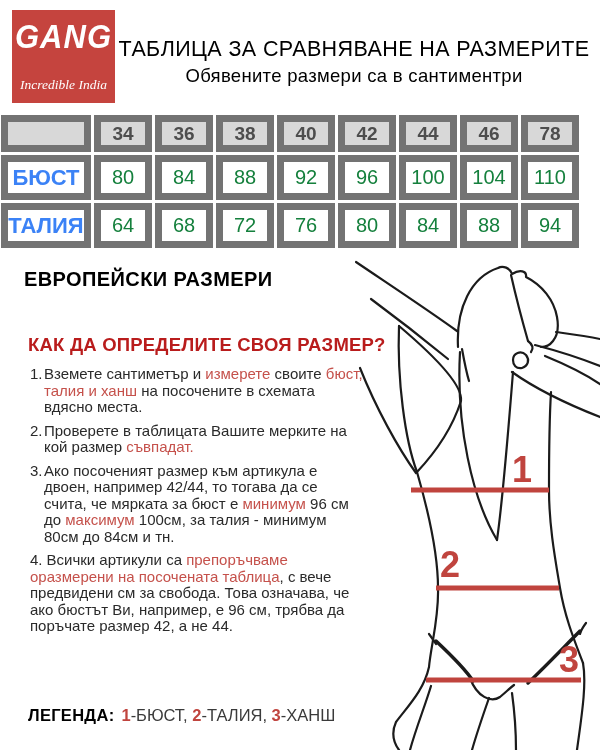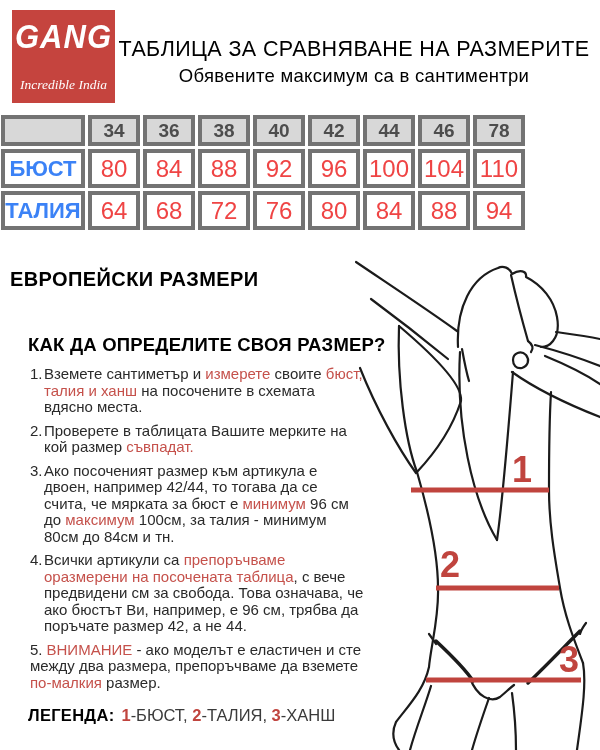--- a/index.html
+++ b/index.html
@@ -14,32 +14,32 @@
   .logo-tagline{font-family:"Liberation Serif","DejaVu Serif",serif;font-style:italic;
     font-size:13.5px;margin-top:25px;}
 
   
   .header-block{position:absolute;left:118px;top:37px;width:472px;text-align:center;color:#000000;}
   .title{font-size:21.5px;letter-spacing:.4px;white-space:nowrap;}
   .subtitle{font-size:18.5px;letter-spacing:.3px;margin-top:3px;}
 
   
   table.size-table{position:absolute;left:-2px;top:112px;border-collapse:separate;border-spacing:3px;}
-  table.size-table th,table.size-table td{border:4px solid #737373;text-align:center;padding:0;}
+  table.size-table th,table.size-table td{border:7px solid #737373;text-align:center;padding:0;}
   table.size-table thead th{background:#d8d8d8;color:#4d4d4d;font-weight:bold;font-size:19px;
     height:23px;width:44px;}
   table.size-table th.corner{width:76px;}
   table.size-table th.rowlab{background:#fff;color:#3b82f6;font-weight:bold;font-size:22px;
     height:31px;width:76px;}
-  table.size-table td{color:#ef4444;font-size:24px;width:44px;height:31px;background:#fff;}
+  table.size-table td{color:#15803d;font-size:20px;width:44px;height:31px;background:#fff;}
 
   
-  .eu-heading{position:absolute;left:10px;top:268px;font-size:20px;font-weight:bold;color:#000;
+  .eu-heading{position:absolute;left:24px;top:268px;font-size:20px;font-weight:bold;color:#000;
     letter-spacing:.4px;}
-  .howto-heading{position:absolute;left:28px;top:334px;font-size:18.5px;font-weight:bold;color:#000000;
+  .howto-heading{position:absolute;left:28px;top:334px;font-size:18.5px;font-weight:bold;color:#b91c1c;
     letter-spacing:.2px;}
 
   
   ol.instructions{position:absolute;left:30px;top:366px;width:334px;margin:0;padding:0;
     list-style:none;font-size:15px;line-height:16.5px;color:#2a2a2a;}
   ol.instructions li{position:relative;padding-left:14px;margin-bottom:7px;}
   ol.instructions li .num{position:absolute;left:0;top:0;}
   ol.instructions li:last-child{padding-left:0;}
   ol.instructions li:last-child .num{position:static;margin-right:4px;}
   .red{color:#c5514b;}
@@ -60,21 +60,21 @@
 
 <div class="page">
 
   <div class="logo-box">
     <div class="logo-brand">GANG</div>
     <div class="logo-tagline">Incredible India</div>
   </div>
 
   <div class="header-block">
     <div class="title">ТАБЛИЦА ЗА СРАВНЯВАНЕ НА РАЗМЕРИТЕ</div>
-    <div class="subtitle">Обявените максимум са в сантиментри</div>
+    <div class="subtitle">Обявените размери са в сантиментри</div>
   </div>
 
   <table class="size-table">
     <thead>
       <tr id="size-head-row">
         <th class="corner"></th>
       <th>34</th>
           <th>36</th>
           <th>38</th>
           <th>40</th>
@@ -112,21 +112,20 @@
 
   <div class="eu-heading">ЕВРОПЕЙСКИ РАЗМЕРИ</div>
 
   <div class="howto-heading">КАК ДА ОПРЕДЕЛИТЕ СВОЯ РАЗМЕР?</div>
 
   <ol class="instructions" id="instructions-list">
       <li><span class="num">1.</span><span>Вземете сантиметър и </span><span class="red">измерете</span><span> своите </span><span class="red">бюст, талия и ханш</span><span> на посочените в схемата вдясно места.</span></li>
       <li><span class="num">2.</span><span>Проверете в таблицата Вашите мерките на кой размер </span><span class="red">съвпадат.</span></li>
       <li><span class="num">3.</span><span>Ако посоченият размер към артикула е двоен, например 42/44, то тогава да се счита, че мярката за бюст е </span><span class="red">минимум</span><span> 96 см до </span><span class="red">максимум</span><span> 100см, за талия - минимум 80см до 84см и тн.</span></li>
       <li><span class="num">4.</span><span>Всички артикули са </span><span class="red">препоръчваме оразмерени на посочената таблица</span><span>, с вече предвидени см за свобода. Това означава, че ако бюстът Ви, например, е 96 см, трябва да поръчате размер 42, а не 44.</span></li>
-      <li><span class="num">5.</span><span class="red">ВНИМАНИЕ</span><span> - ако моделът е еластичен и сте между два размера, препоръчваме да вземете </span><span class="red">по-малкия</span><span> размер.</span></li>
     </ol>
 
   <div class="legend">
     <span class="legend-label">ЛЕГЕНДА:</span><span id="legend-segments"><span class="lg-red">1</span><span class="lg-dark">-БЮСТ, </span><span class="lg-red">2</span><span class="lg-dark">-ТАЛИЯ, </span><span class="lg-red">3</span><span class="lg-dark">-ХАНШ</span></span>
   </div>
 
   <svg class="figure" viewBox="355 248 245 502" xmlns="http://www.w3.org/2000/svg">
     <g stroke="#1b1b1b" stroke-width="2.2" fill="none" stroke-linecap="round" stroke-linejoin="round">
       <path d="M356,262 C390,285 428,310 457,331"></path>
       <path d="M371,299 C398,319 426,341 448,359"></path>

